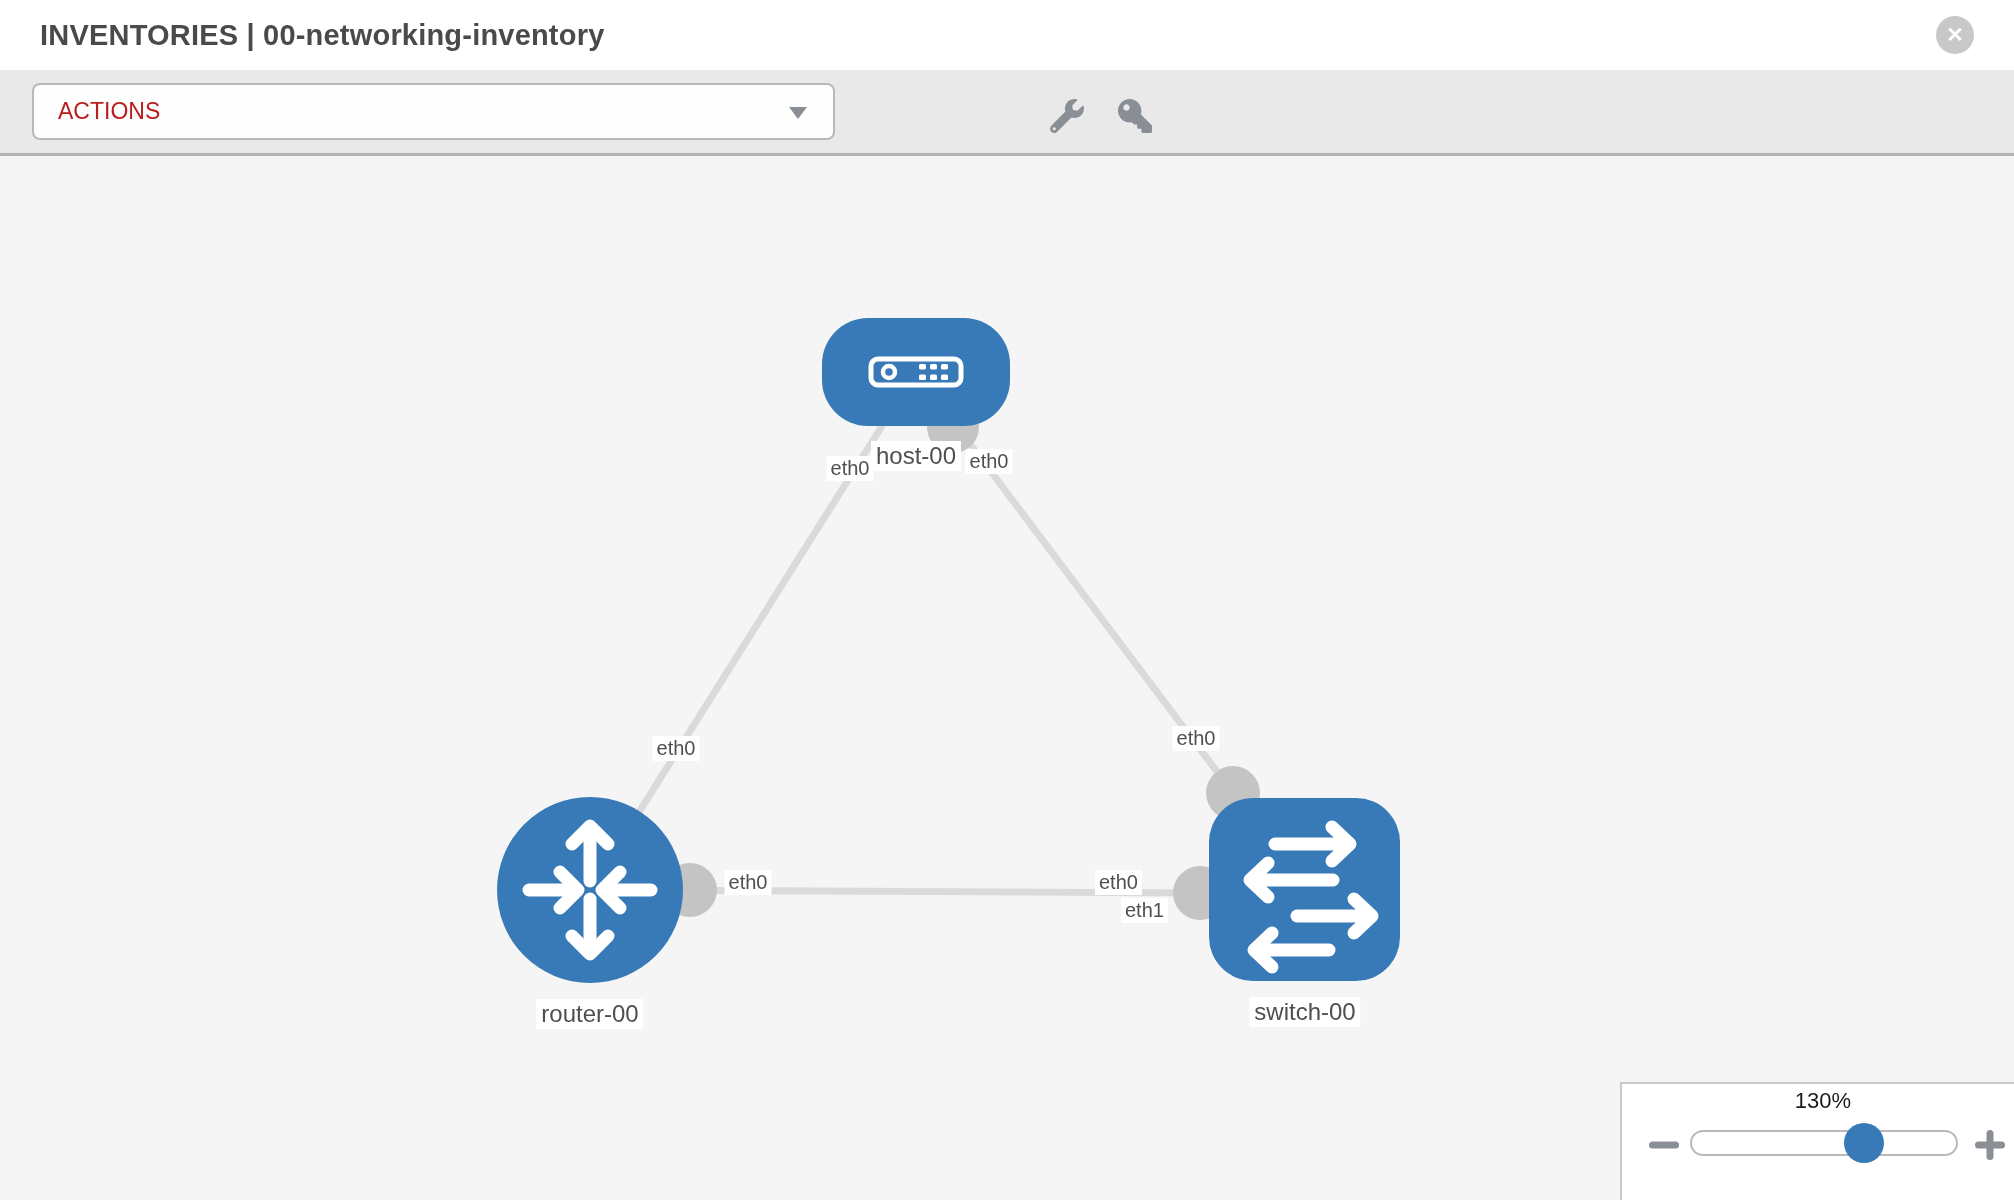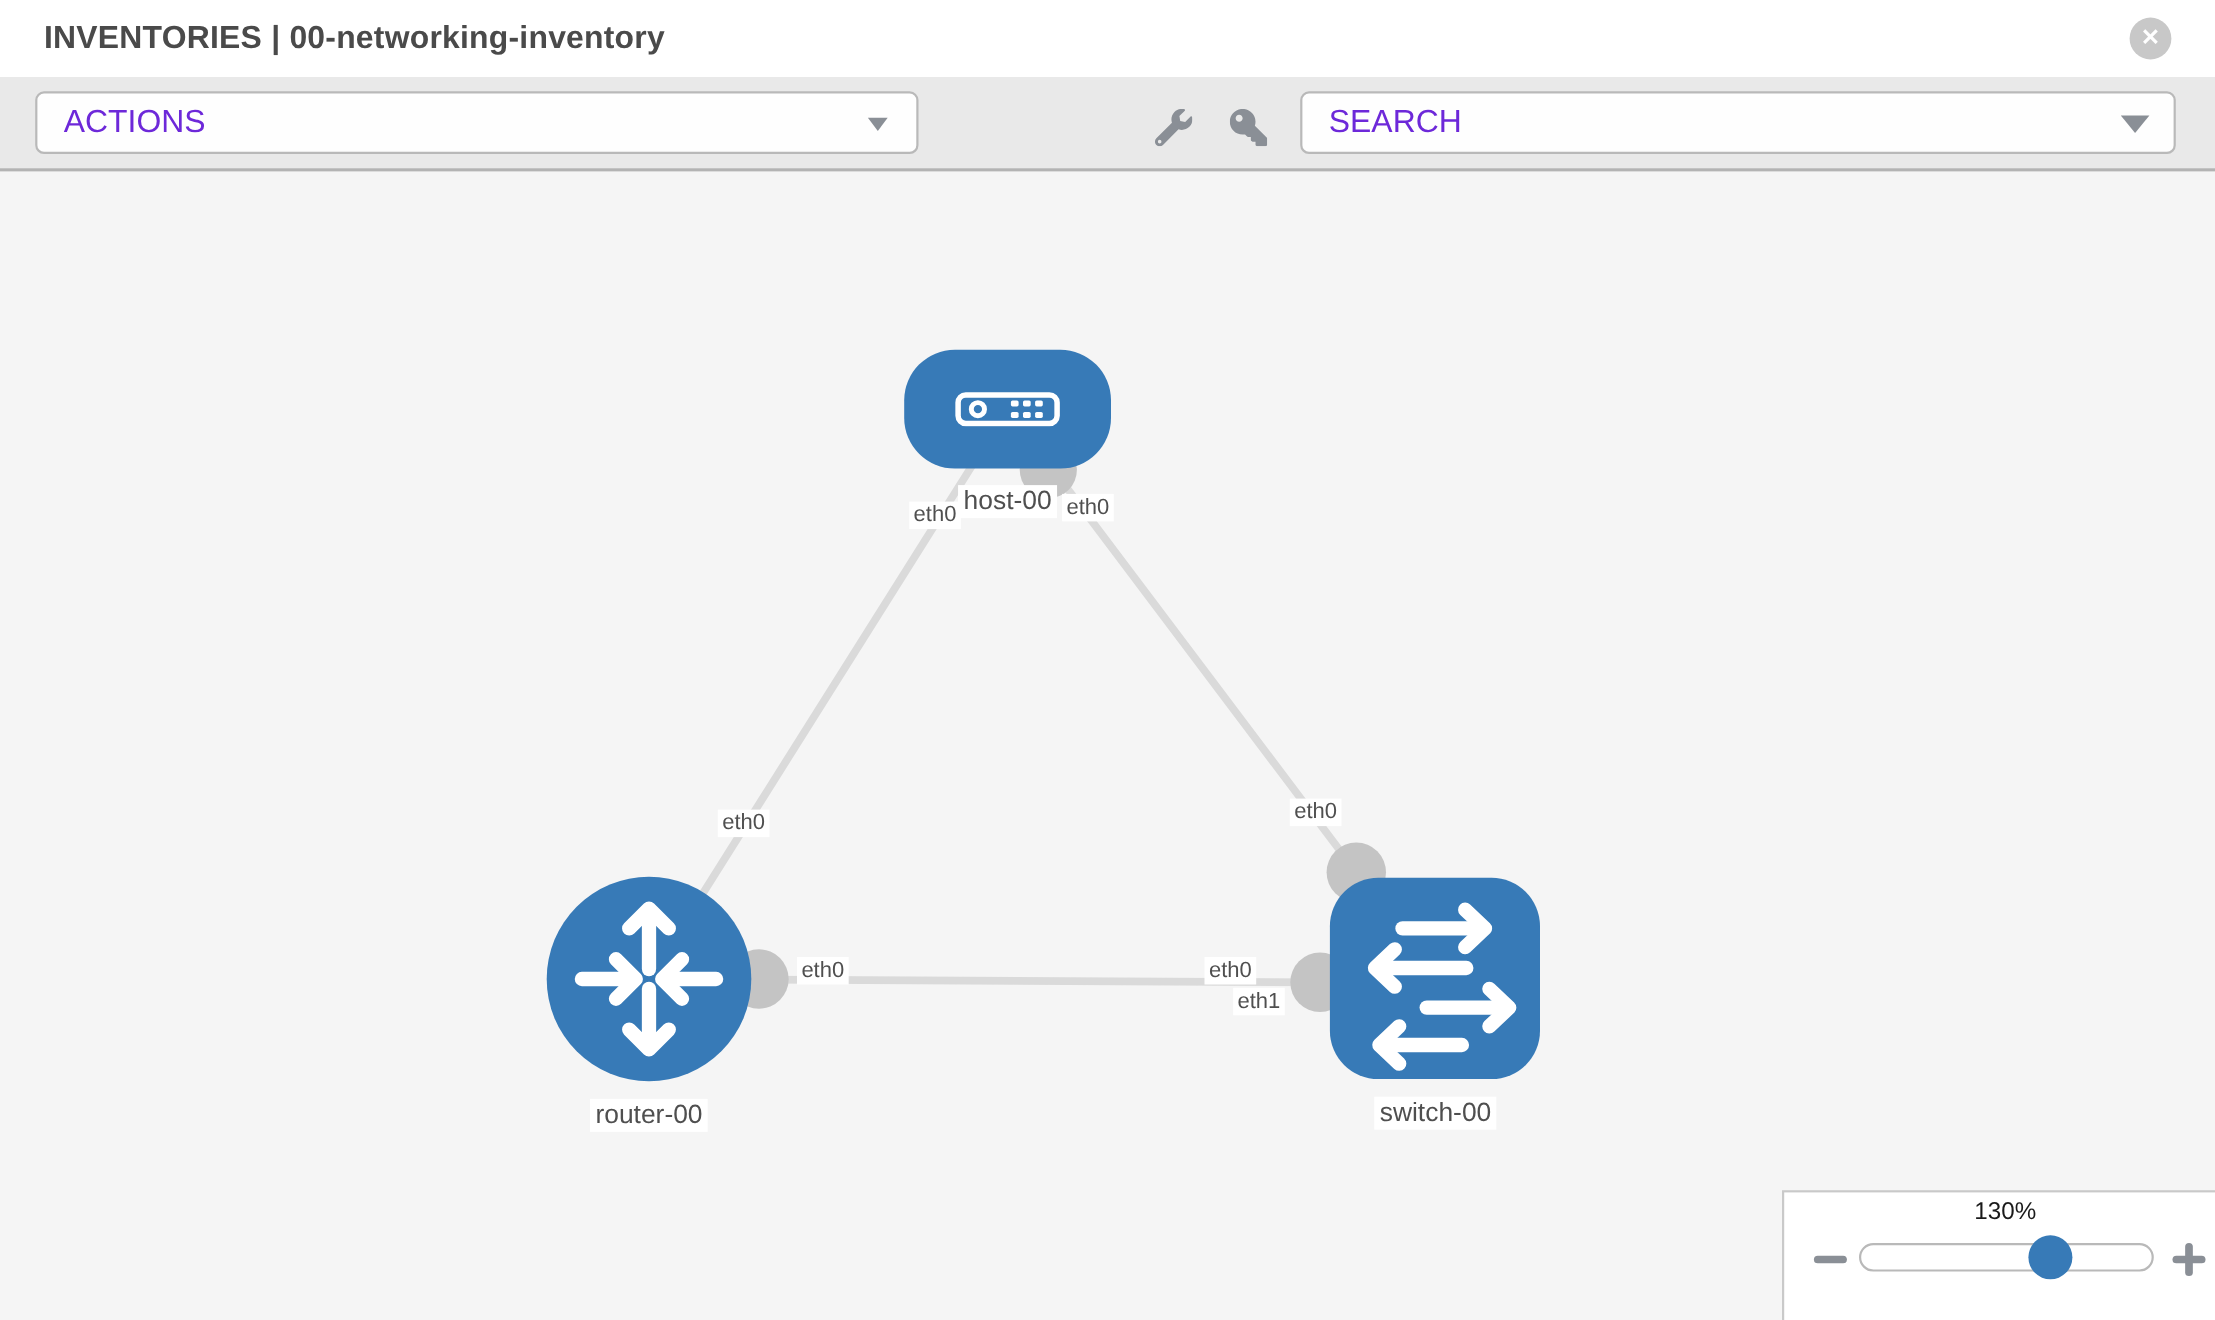--- a/index.html
+++ b/index.html
@@ -9,21 +9,21 @@
     -webkit-font-smoothing:antialiased;
   }
   
   .header{position:absolute;left:0;top:0;width:2014px;height:70px;background:#fff;border-bottom:1px solid #0f766e;}
   .header-title{position:absolute;left:40px;top:0;line-height:70px;font-size:29px;font-weight:bold;color:#4a4a4a;letter-spacing:.2px;}
   .close-btn{position:absolute;left:1936px;top:16px;width:38px;height:38px;border-radius:50%;background:#c8c8c8;
     color:#fff;font-size:21px;font-weight:bold;text-align:center;line-height:38px;cursor:pointer;}
   
   .toolbar{position:absolute;left:0;top:70px;width:2014px;height:83px;background:#e9e9e9;border-bottom:3px solid #b3b3b3;}
   .select-box{position:absolute;top:13px;height:57px;background:#fefefe;border:2px solid #b9b9b9;border-radius:8px;box-sizing:border-box;cursor:pointer;}
-  .select-box .sel-text{display:block;line-height:53px;padding-left:24px;font-size:29px;color:#6d28d9;}
+  .select-box .sel-text{display:block;line-height:53px;padding-left:24px;font-size:23px;color:#b91c1c;}
   .actions-box{left:32px;width:803px;}
   .search-box{left:1182px;width:796px;}
   .caret{position:absolute;width:0;height:0;border-left:9px solid transparent;border-right:9px solid transparent;border-top:12px solid #8a8f96;right:26px;top:22px;}
   .caret.big{border-left-width:13px;border-right-width:13px;border-top-width:16px;right:22px;top:20px;}
   .tool-icon-btn{position:absolute;top:29px;width:34px;height:34px;cursor:pointer;}
   .tool-icon-btn.wrench{left:1050px;}
   .tool-icon-btn.key{left:1118px;}
   .tool-icon-btn.key svg{transform:scaleX(-1);}
   
   .canvas{position:absolute;left:0;top:156px;width:2014px;height:1044px;background:#f5f5f5;overflow:hidden;}
@@ -75,24 +75,20 @@
       <path fill="#8a8f96" d="M507.73 109.1c-2.24-9.03-13.54-12.09-20.12-5.51l-74.36 74.36-67.88-11.31-11.31-67.88 74.36-74.36c6.62-6.62 3.43-17.9-5.66-20.16-47.38-11.74-99.55.91-136.58 37.93-39.64 39.64-50.55 97.1-34.05 147.2L18.74 402.76c-24.99 24.99-24.99 65.51 0 90.5 24.99 24.99 65.51 24.99 90.5 0l213.21-213.21c50.12 16.71 107.47 5.68 147.37-34.22 37.07-37.07 49.7-89.32 37.91-136.73zM64 472c-13.25 0-24-10.75-24-24 0-13.26 10.75-24 24-24s24 10.74 24 24c0 13.25-10.75 24-24 24z"></path>
     </svg>
   </div>
 
   <div class="tool-icon-btn key">
     <svg viewBox="0 0 512 512" width="34" height="34">
       <path fill="#8a8f96" d="M512 176.001C512 273.203 433.202 352 336 352c-11.22 0-22.19-1.062-32.827-3.069l-24.012 27.014A23.999 23.999 0 0 1 261.223 384H224v40c0 13.255-10.745 24-24 24h-40v40c0 13.255-10.745 24-24 24H24c-13.255 0-24-10.745-24-24v-78.059c0-6.365 2.529-12.47 7.029-16.971l161.802-161.802C163.108 213.814 160 195.271 160 176 160 78.798 238.797.001 335.999 0 433.488-.001 512 78.511 512 176.001zM336 128c0 26.51 21.49 48 48 48s48-21.49 48-48-21.49-48-48-48-48 21.49-48 48z"></path>
     </svg>
   </div>
 
-  <div class="select-box search-box">
-    <span class="sel-text">SEARCH</span>
-    <span class="caret big"></span>
-  </div>
 </div>
 
 <div class="canvas">
 
   <svg class="edges-svg" width="2014" height="1044">
     <g stroke="#dadada" stroke-width="7" stroke-linecap="round">
       <line x1="916" y1="216" x2="590" y2="734"></line>
       <line x1="916" y1="216" x2="1233" y2="637"></line>
       <line x1="590" y1="734" x2="1200" y2="737"></line>
     </g>

